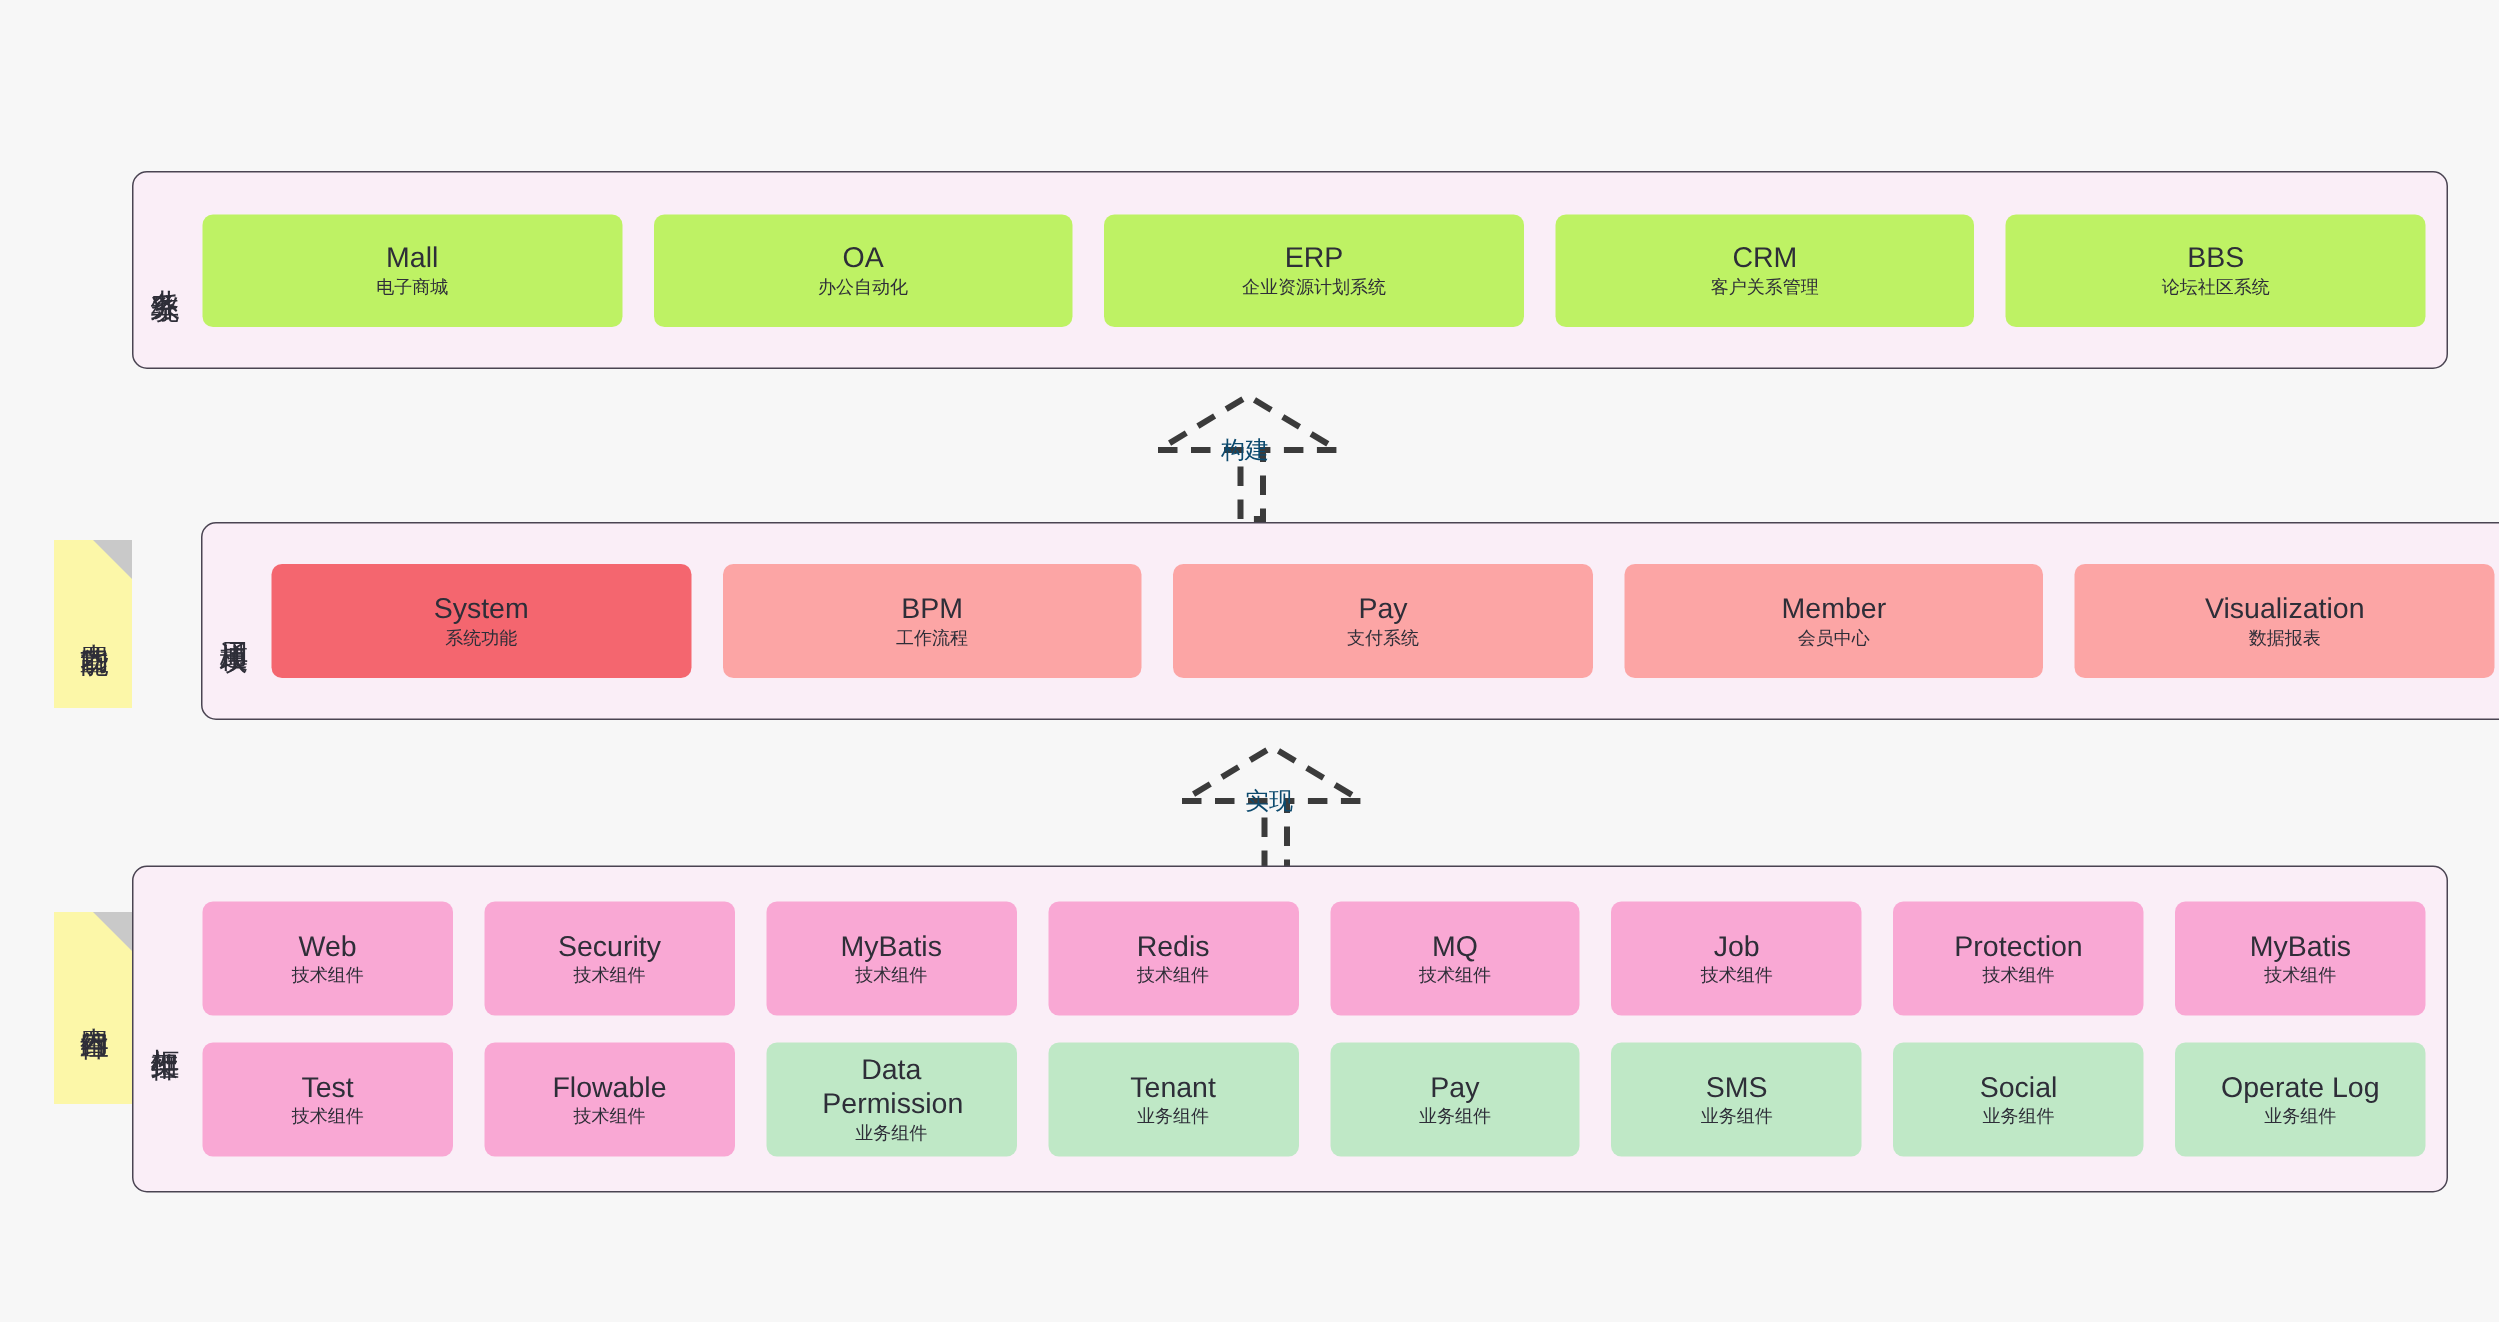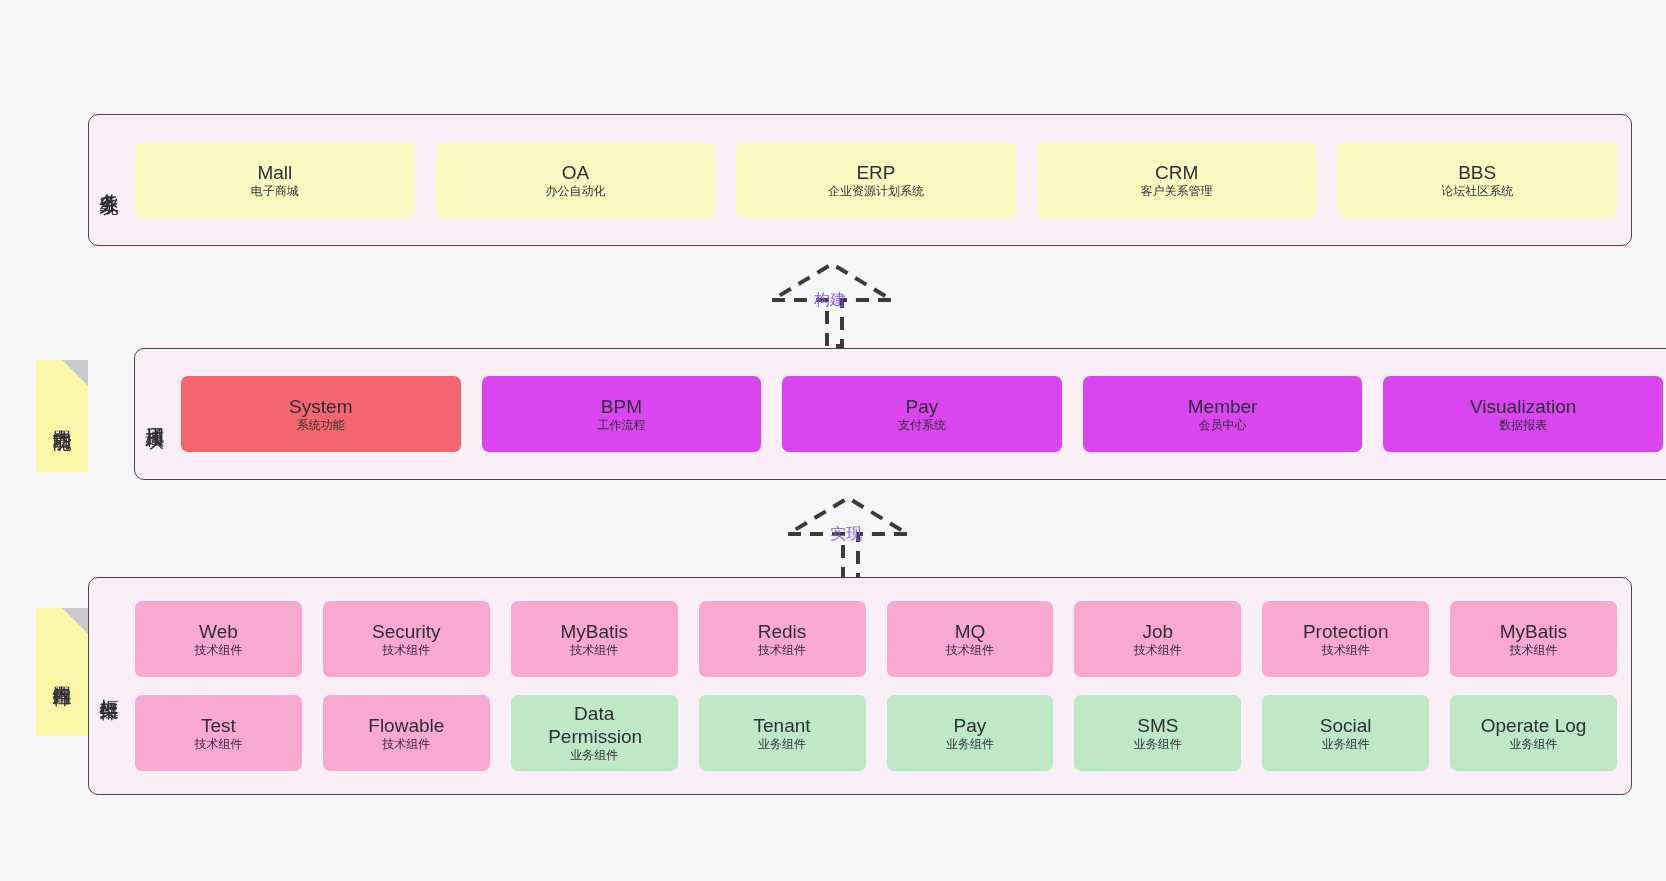--- a/index.html
+++ b/index.html
@@ -74,23 +74,23 @@
     justify-content: center;
     text-align: center;
     box-sizing: border-box;
     padding: 6px 4px;
     line-height: 1.24;
   }
   .box .t1 { font-size: 19px; }
   .box .t2 { font-size: 12px; }
   .box.three .t1 { line-height: 1.2; }
 
-  .blue  { background: #fef9c3; }
+  .blue  { background: #bef264; }
   .red   { background: #f4666f; }
-  .pink  { background: #d946ef; }
+  .pink  { background: #fca5a5; }
   .green { background: #f9a8d4; text-align: right; }
   .mint  { background: #bfe8c6; }
 
   
   .note {
     position: absolute;
     background: #fcf7a8;
     box-sizing: border-box;
     font-size: 19px;
     letter-spacing: 1px;
@@ -115,21 +115,21 @@
   }
 
   
   .arrow {
     position: absolute;
     pointer-events: none;
   }
   .arrow-label {
     position: absolute;
     font-size: 16px;
-    color: #8b5cf6;
+    color: #0c4a6e;
     background: transparent;
     white-space: nowrap;
   }
 </style>
 </head>
 <body>
 
 <div class="canvas">
 
   <div class="layer" style="left:88px; top:114px; width:1544px; height:132px;">

